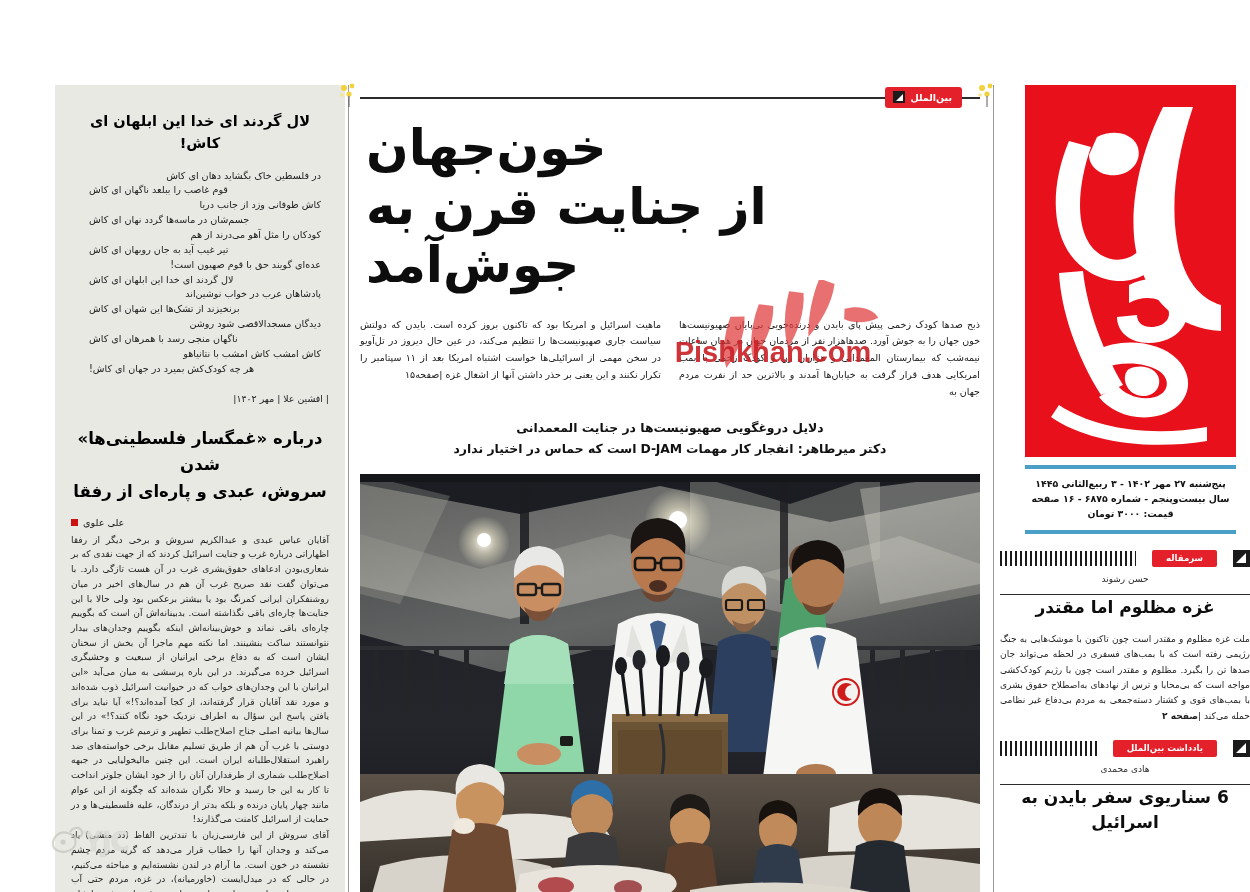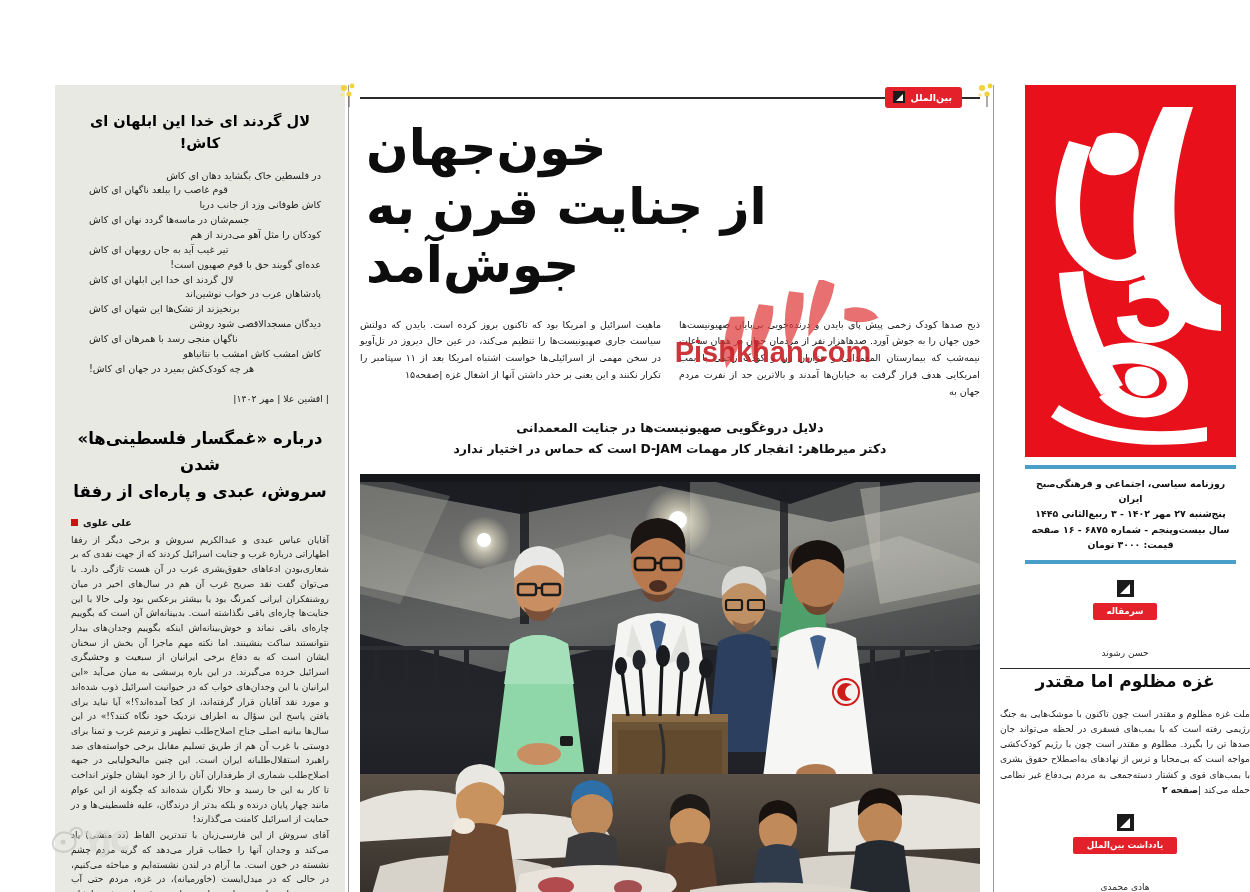--- a/index.html
+++ b/index.html
@@ -42,21 +42,21 @@
   .art2-title {
     font-size: 16.5px; font-weight: bold; color: #000;
     text-align: center; line-height: 1.62;
     margin-top: 22px; letter-spacing: -0.3px;
   }
   .byline-row {
     display: flex; align-items: center; justify-content: flex-end;
     gap: 5px; margin-top: 11px; margin-bottom: 5px;
   }
   .byline-sq { width: 7px; height: 7px; background: #cc1111; display: inline-block; }
-  .byline-name { font-size: 9.6px; font-weight: bold; color: #111; }
+  .byline-name { font-size: 9.6px; font-weight: normal; color: #111; }
   .art2-body {
     font-size: 9.1px; color: #1d1d1d; line-height: 1.62;
     text-align: justify; text-justify: inter-word; direction: rtl;
   }
   .art2-body p { margin-bottom: 1px; }
 
   
   .yjc-mark {
     position: absolute; left: 48px; bottom: 22px;
     width: 104px; height: 52px; pointer-events: none;
@@ -170,23 +170,22 @@
     text-align: center; direction: rtl;
     font-size: 9.4px; font-weight: bold; color: #111; line-height: 1.62;
   }
   .mast-rule2 {
     width: 211px; height: 4px; background: #4a9fc9;
     margin: 8px 14px 0 0;
   }
 
   .sb-section { margin-top: 16px; direction: rtl; }
   .sb-head {
-    display: flex; align-items: center; gap: 6px;
+    display: flex; align-items: center; gap: 16px;
     direction: rtl;
-    flex-direction: column;
   }
   .sb-icon {
     width: 17px; height: 17px; background: #1b1b1b;
     position: relative; flex: 0 0 auto;
   }
   .sb-icon::after {
     content: ""; position: absolute; left: 3px; top: 3.5px;
     width: 0; height: 0;
     border-left: 10px solid transparent;
     border-bottom: 10px solid #fff;
@@ -524,21 +523,20 @@
         <path d="M104 284 C118 278 132 284 134 294 C136 306 124 314 112 310
                  C100 306 96 290 104 284 Z" fill="#fff"></path>
 
         <path d="M34 320 C70 344 126 352 182 342 L182 356 C120 366 60 356 26 332 Z" fill="#fff"></path>
       </svg>
     </div>
 
     <div class="mast-rule"></div>
 
     <div class="mast-info">
-      <div>روزنامه سیاسی، اجتماعی و فرهنگی‌صبح ایران</div>
       <div>پنج‌شنبه ۲۷ مهر ۱۴۰۲ - ۳ ربیع‌الثانی ۱۴۴۵</div>
       <div>سال بیست‌وپنجم - شماره ۶۸۷۵ - ۱۶ صفحه</div>
       <div>قیمت: ۳۰۰۰ تومان</div>
     </div>
 
     <div class="mast-rule2"></div>
 
     <div class="sb-section">
       <div class="sb-head">
         <span class="sb-icon"></span>

